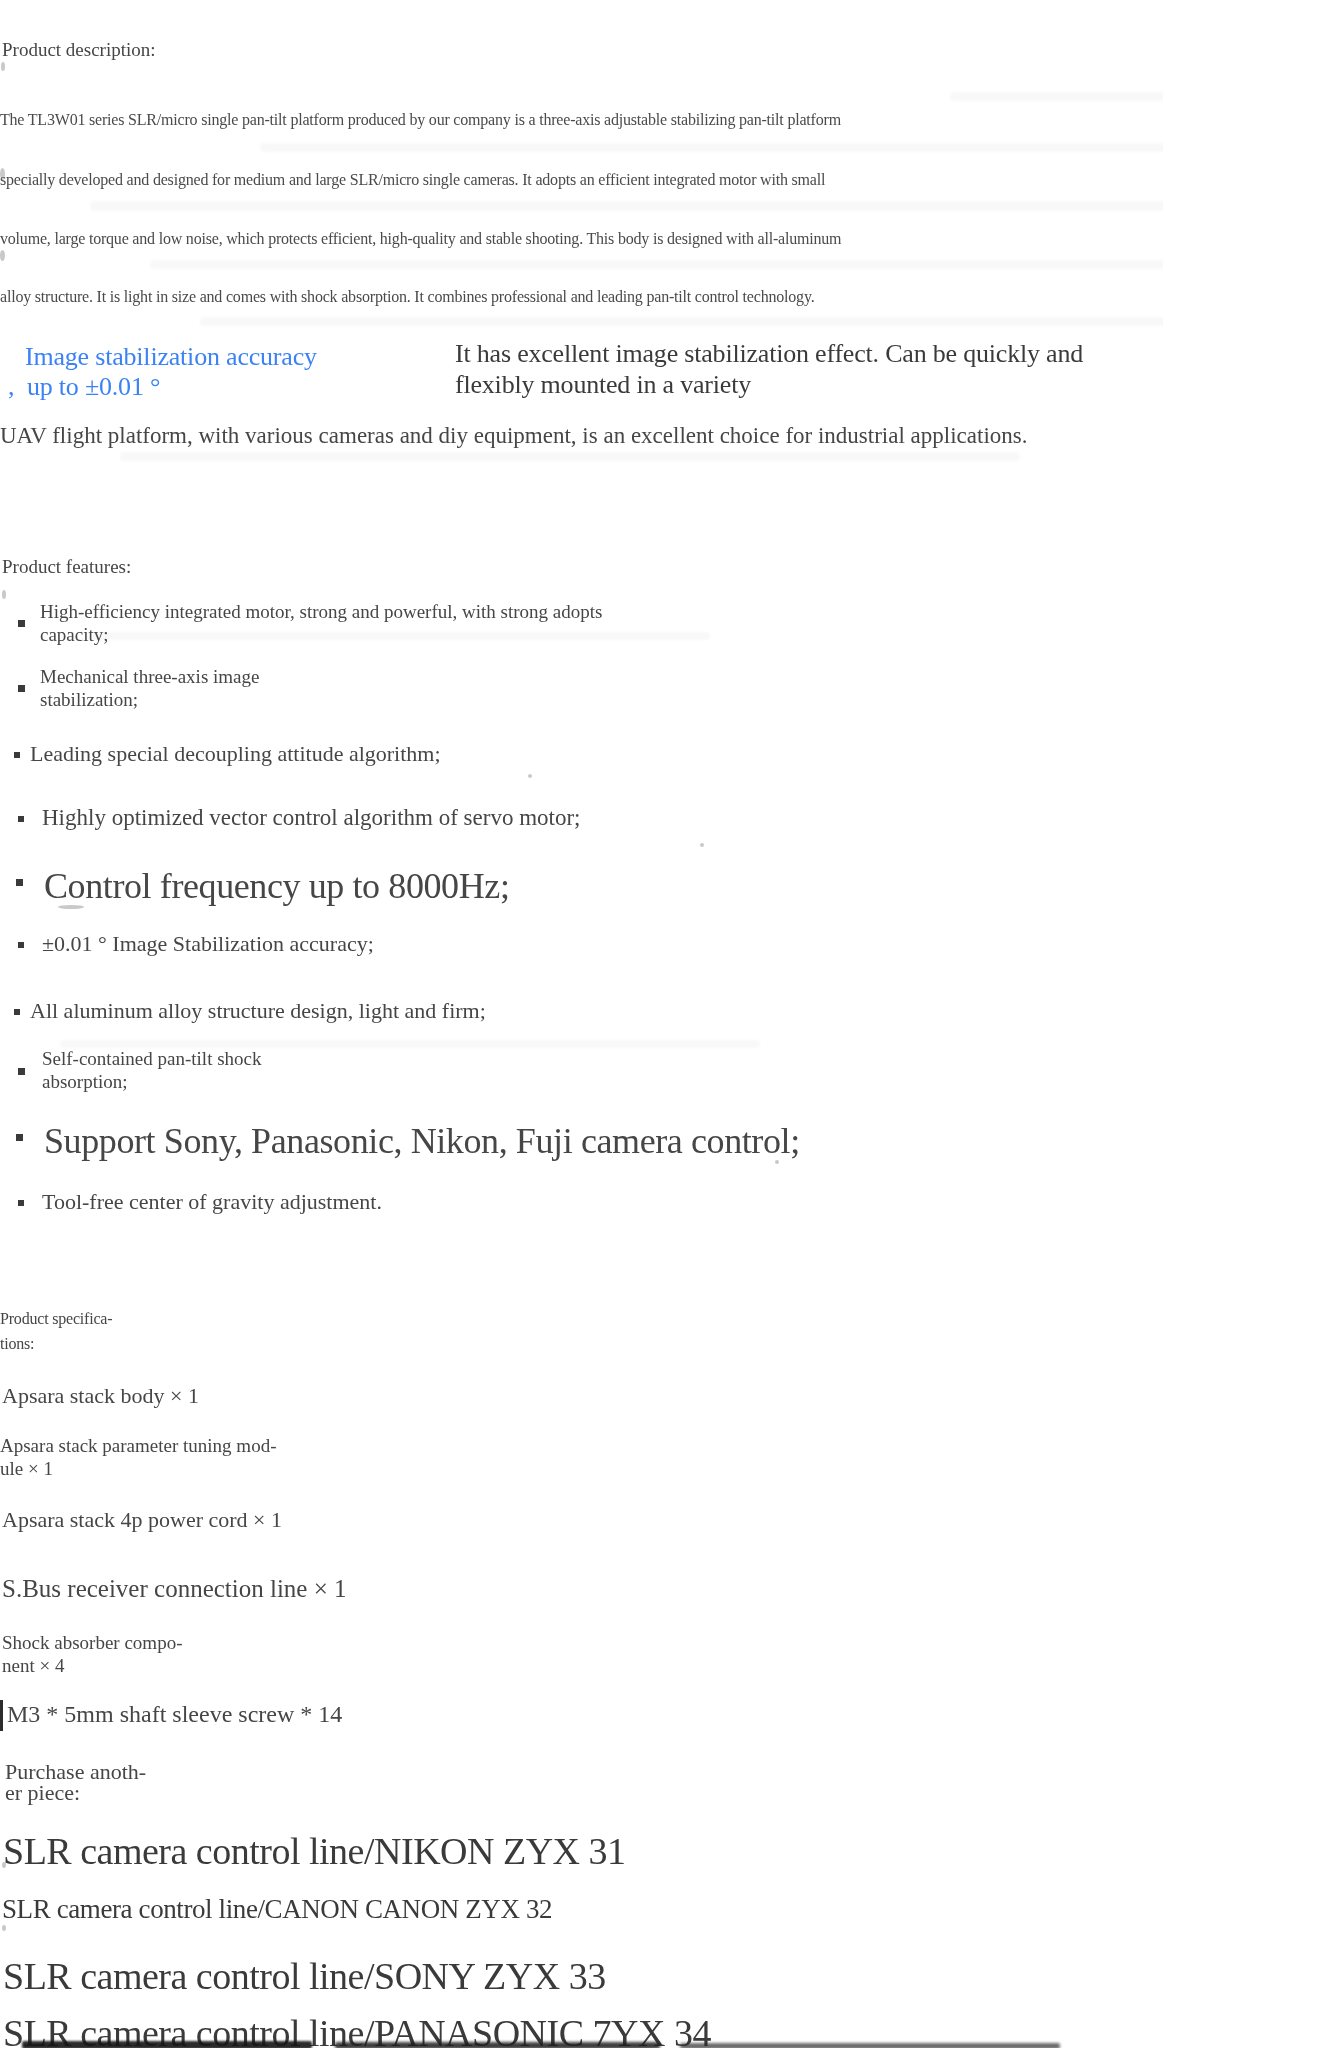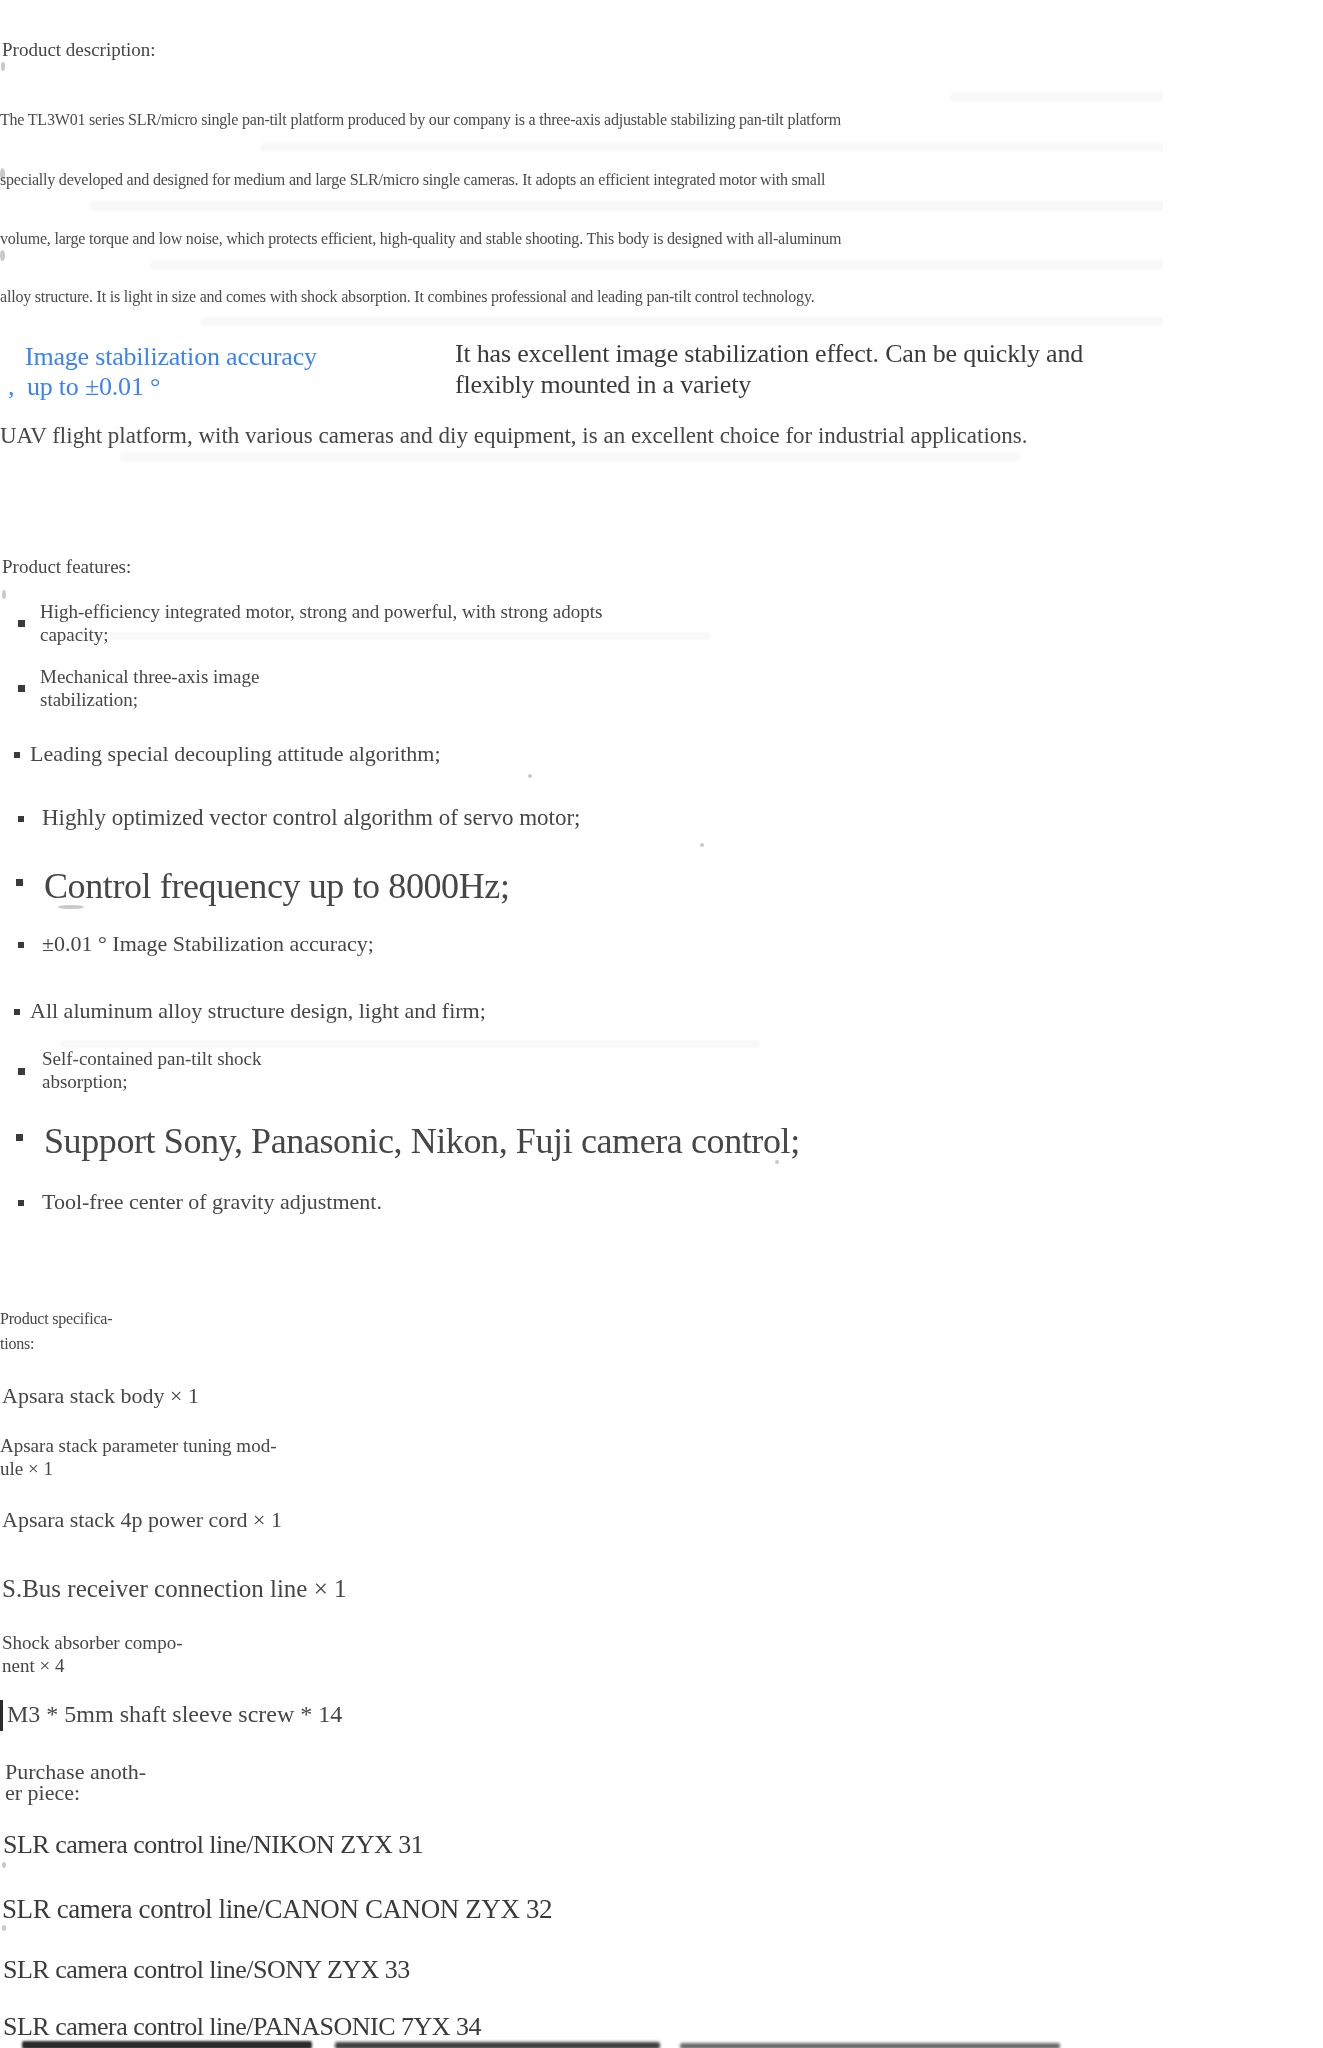--- a/index.html
+++ b/index.html
@@ -16,21 +16,21 @@
   .f18{font-size:22px;}
   .f19{font-size:19px;}
   .f20{font-size:16px;letter-spacing:-0.2px;}
   .f22{font-size:22px;}
   .f23{font-size:23px;}
   .f24{font-size:24px;}
   .f25{font-size:25px;}
   .f26{font-size:26px;letter-spacing:-0.2px;}
   .f27{font-size:27px;letter-spacing:-0.4px;}
   .f28{font-size:36px;letter-spacing:-0.4px;}
-  .f30{font-size:26px;letter-spacing:-0.5px;}
+  .f30{font-size:38px;letter-spacing:-0.5px;}
   .para{color:#4a4a4a;}
   .muted{color:#3b82f6;}
   .dark{color:#3a3a3a;}
   .sq{position:absolute;width:7px;height:7px;background:#3a3a3a;}
   .sq.small{width:6px;height:6px;}
   .cursor{position:absolute;width:3px;background:#2c2c2c;}
   .artifact{position:absolute;background:#8a8a8a;opacity:.05;border-radius:4px;filter:blur(1px);}
   .speck{position:absolute;background:#777;opacity:.4;border-radius:50%;}
   .band{position:absolute;border-radius:2px;}
 </style>

